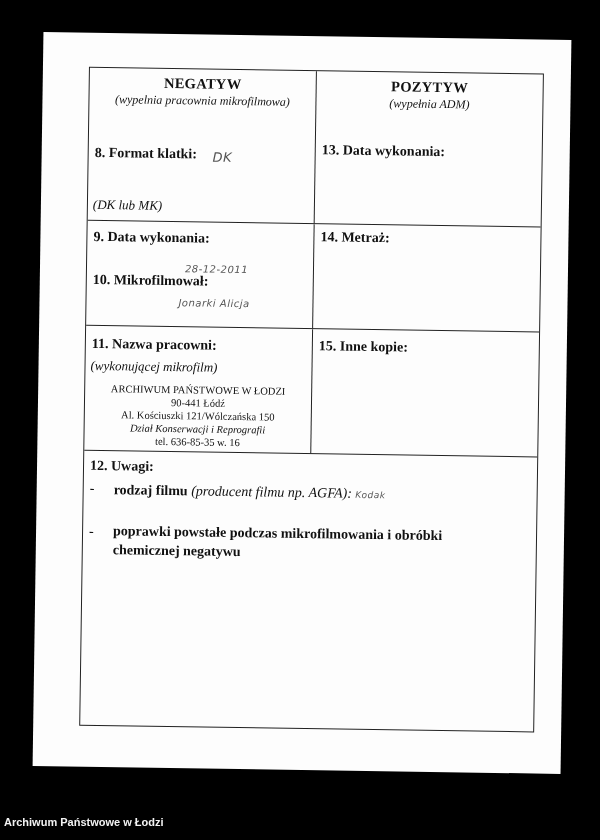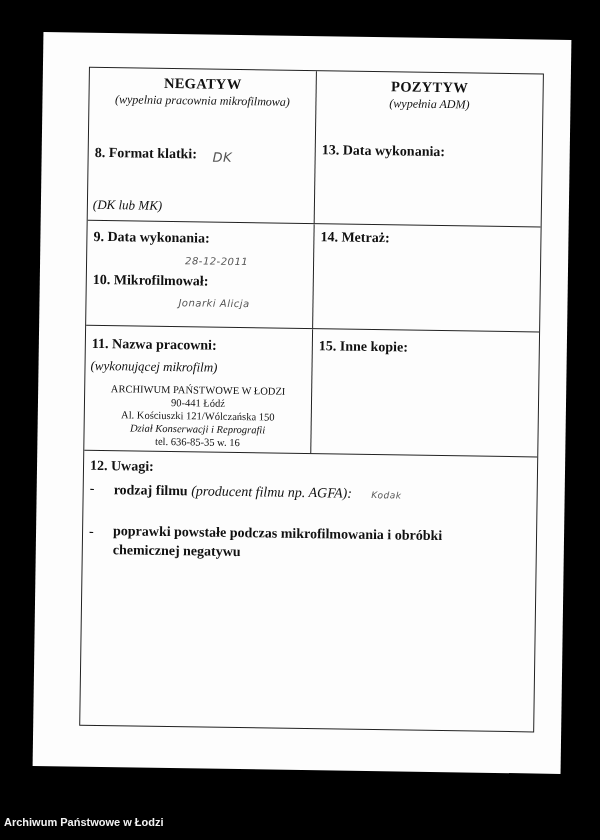--- a/index.html
+++ b/index.html
@@ -49,21 +49,21 @@
       <div class="col right">
         <div class="hdr">POZYTYW</div>
         <div class="hdr-sub">(wypełnia ADM)</div>
         <div class="label" style="top:71px;">13. Data wykonania:</div>
       </div>
     </div>
 
     <div class="row r2">
       <div class="col left">
         <div class="label" style="top:8px;">9. Data wykonania:</div>
-        <div class="hand" style="left:98px;top:33px;">28-12-2011</div>
+        <div class="hand" style="left:98px;top:41px;">28-12-2011</div>
         <div class="label" style="top:51px;">10. Mikrofilmował:</div>
         <div class="hand" style="left:92px;top:75px;">Jonarki Alicja</div>
       </div>
       <div class="col right">
         <div class="label" style="top:5px;">14. Metraż:</div>
       </div>
     </div>
 
     <div class="row r3">
       <div class="col left">
@@ -81,21 +81,21 @@
         <div class="label" style="top:9px;">15. Inne kopie:</div>
       </div>
     </div>
 
     <div class="row r4">
       <div class="label" style="top:7px;">12. Uwagi:</div>
       <div class="dash" style="top:30px;">-</div>
       <div class="note" style="top:29px;">
         <span>rodzaj filmu</span>
         <i>(producent filmu np. AGFA):</i>
-        <span class="hand" style="position:static;font-size:9px;font-weight:normal;margin-left:16px;">Kodak</span>
+        <span class="hand" style="position:static;font-size:9px;font-weight:normal;">Kodak</span>
       </div>
       <div class="dash" style="top:73px;">-</div>
       <div class="note" style="top:70px;">
         <div>poprawki powstałe podczas mikrofilmowania i obróbki</div>
         <div>chemicznej negatywu</div>
       </div>
     </div>
 
   </div>
 </div>

